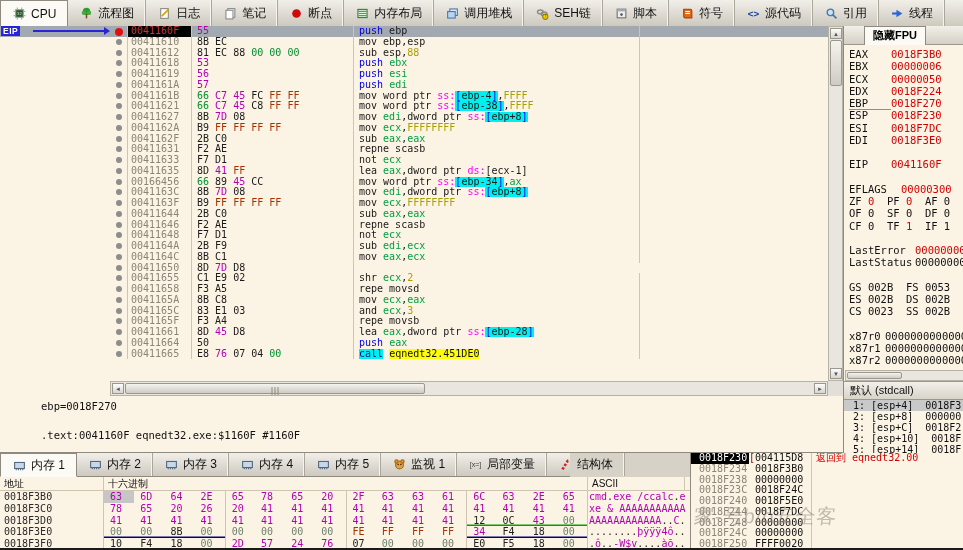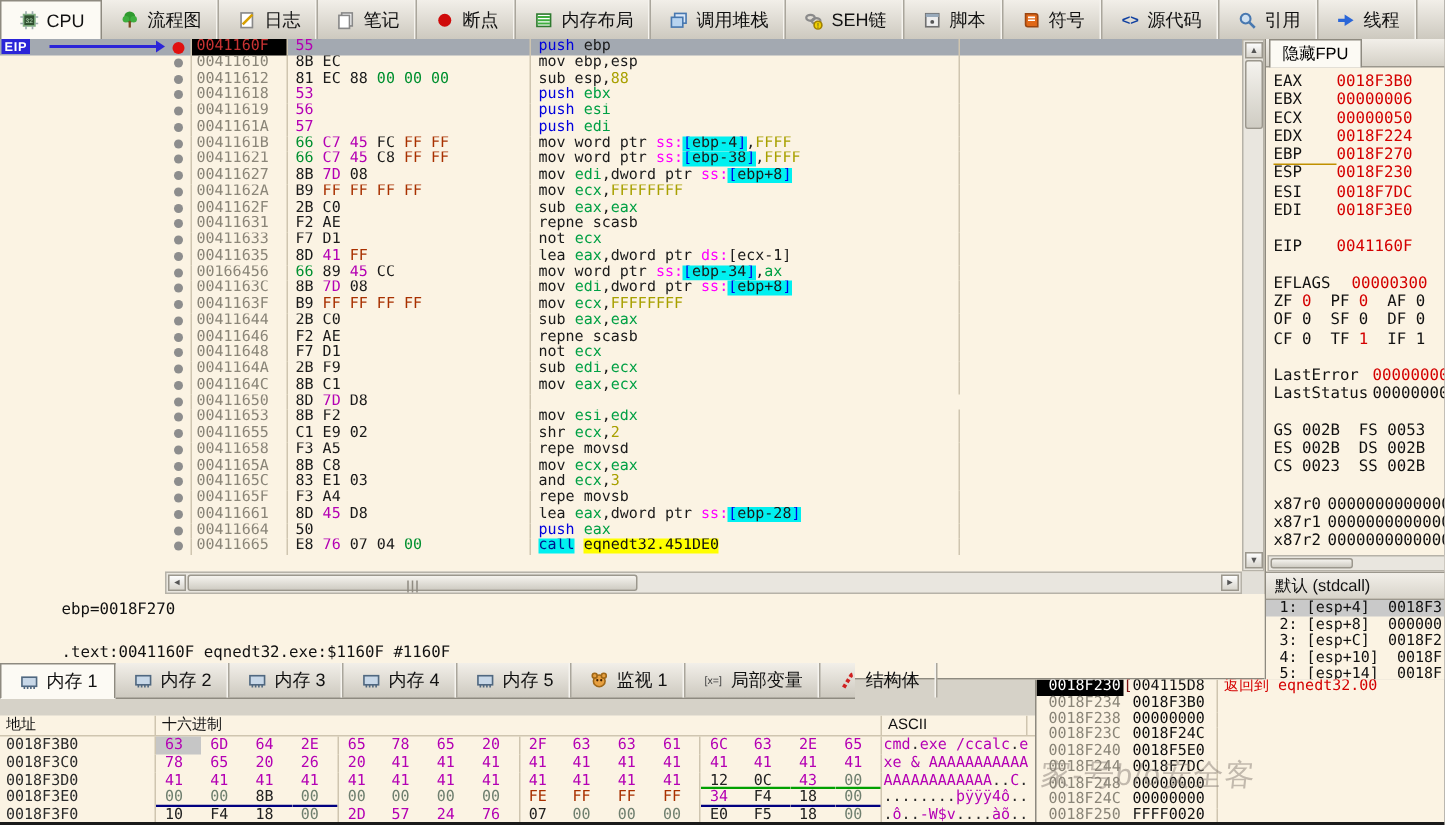--- a/index.html
+++ b/index.html
@@ -52,41 +52,41 @@
   #dcorner{position:absolute;right:0;bottom:0;width:15px;height:15px;background:#e2dfd8;}
   .grip{position:absolute;top:3px;left:50%;transform:translateX(-50%);display:flex;gap:2px;}
   .grip i{width:1px;height:8px;background:#8f8b81;display:block;}
 
   
   #regs{position:absolute;left:843px;top:26px;width:126px;height:427px;background:#fbf3e3;
     border-left:1px solid #8e8a80;box-sizing:border-box;overflow:hidden;}
   #regs-header{height:18px;background:linear-gradient(#f2efe9,#d4d0c6);border-bottom:1px solid #9b978d;
     display:flex;align-items:center;}
   #regs-header span{background:#fcfaf4;border:1px solid #8e8a80;border-bottom:none;font-size:11px;
-    padding:1px 8px 2px 8px;margin-left:2px;}
+    padding:1px 8px 2px 8px;margin-left:20px;font-weight:bold;}
   #reglines{height:322px;padding:3px 0 0 5px;overflow:hidden;}
   .rl{height:12.25px;line-height:12.3px;font-size:10.5px;white-space:pre;font-family:"DejaVu Sans Mono",monospace;color:#111;}
   .rn{display:inline-block;}
   .rv{color:#111;} .red{color:var(--val-red);}
   .ebp-u{border-bottom:1px solid #c09000;}
   #reghsb{position:relative;height:11px;margin:0 1px;}
   #argshdr{height:17px;border-top:1px solid #9b978d;border-bottom:1px solid #9b978d;
     background:linear-gradient(#f2efe9,#d8d4ca);font-size:11px;display:flex;align-items:center;padding-left:6px;color:#111;}
   #arglist{font-size:10px;}
   .argrow{height:11px;line-height:11px;white-space:pre;font-family:"DejaVu Sans Mono",monospace;color:#111;padding-left:3px;}
   .argrow.sel{background:#c9c9c9;}
 
   
   #info{position:absolute;left:0;top:396px;width:843px;height:57px;background:#fbf3e3;
     border-bottom:1px solid #8e8a80;box-sizing:border-box;font-size:10.5px;padding-left:35px;}
   #info .il{padding:4px 0 0 6px;white-space:pre;color:#111;}
   #info .il2{padding-top:17px;}
 
   
-  #tabbar2{position:absolute;left:0;top:442px;width:570px;height:24px;
+  #tabbar2{position:absolute;left:0;top:453px;width:570px;height:24px;
     background:linear-gradient(#f2efe9,#cdc9bf);border-bottom:1px solid #8e8a80;display:flex;box-sizing:border-box;}
 
   
   #dump{position:absolute;left:0;top:477px;width:690px;height:73px;background:#fbf3e3;overflow:hidden;}
   #dump-head{display:flex;height:13px;font-size:10px;color:#111;border-bottom:1px solid #cfc5b0;}
   #dump-head .h{box-sizing:border-box;padding-left:4px;border-right:1px solid #cfc5b0;line-height:13px;}
   .dh-addr{width:104px;} .dh-hex{width:484px;} .dh-ascii{width:97px;}
   .dumprow{display:flex;height:11.8px;line-height:11.9px;font-size:10px;font-family:"DejaVu Sans Mono",monospace;}
   .du-addr{width:104px;box-sizing:border-box;padding-left:4px;color:#2b2b2b;border-right:1px solid #cfc5b0;}
   .du-hex{width:484px;display:flex;box-sizing:border-box;border-right:1px solid #cfc5b0;}
@@ -431,28 +431,20 @@
           <div class="c c-addr mono">0041164C</div>
           <div class="c c-bytes mono"><span style="color:#1a1a1a">8B</span> <span style="color:#1a1a1a">C1</span></div>
           <div class="c c-instr mono">mov <span class="rG">eax</span>,<span class="rG">ecx</span></div>
           <div class="c c-com"></div>
         </div>
         <div class="drow">
           <div class="c c-gut"></div>
           <div class="c c-dot"><span class="gdot"></span></div>
           <div class="c c-addr mono">00411650</div>
           <div class="c c-bytes mono"><span style="color:#1a1a1a">8D</span> <span style="color:#b400b4">7D</span> <span style="color:#1a1a1a">D8</span></div>
-          <div class="c c-com"></div>
-        </div>
-        <div class="drow">
-          <div class="c c-gut"></div>
-          <div class="c c-dot"><span class="gdot"></span></div>
-          <div class="c c-addr mono">00411653</div>
-          <div class="c c-bytes mono"><span style="color:#1a1a1a">8B</span> <span style="color:#1a1a1a">F2</span></div>
-          <div class="c c-instr mono">mov <span class="rG">esi</span>,<span class="rG">edx</span></div>
           <div class="c c-com"></div>
         </div>
         <div class="drow">
           <div class="c c-gut"></div>
           <div class="c c-dot"><span class="gdot"></span></div>
           <div class="c c-addr mono">00411655</div>
           <div class="c c-bytes mono"><span style="color:#1a1a1a">C1</span> <span style="color:#1a1a1a">E9</span> <span style="color:#1a1a1a">02</span></div>
           <div class="c c-instr mono">shr <span class="rG">ecx</span>,<span class="nO">2</span></div>
           <div class="c c-com"></div>
         </div>

